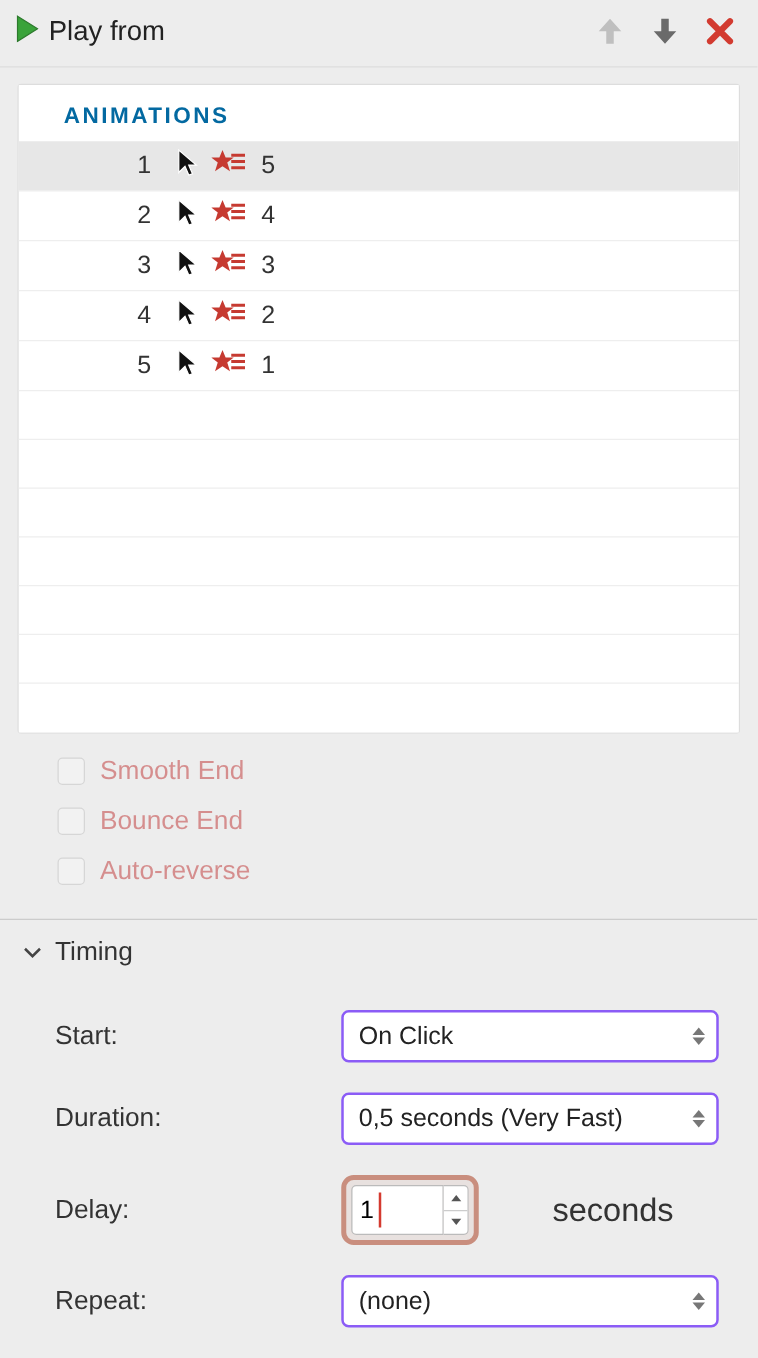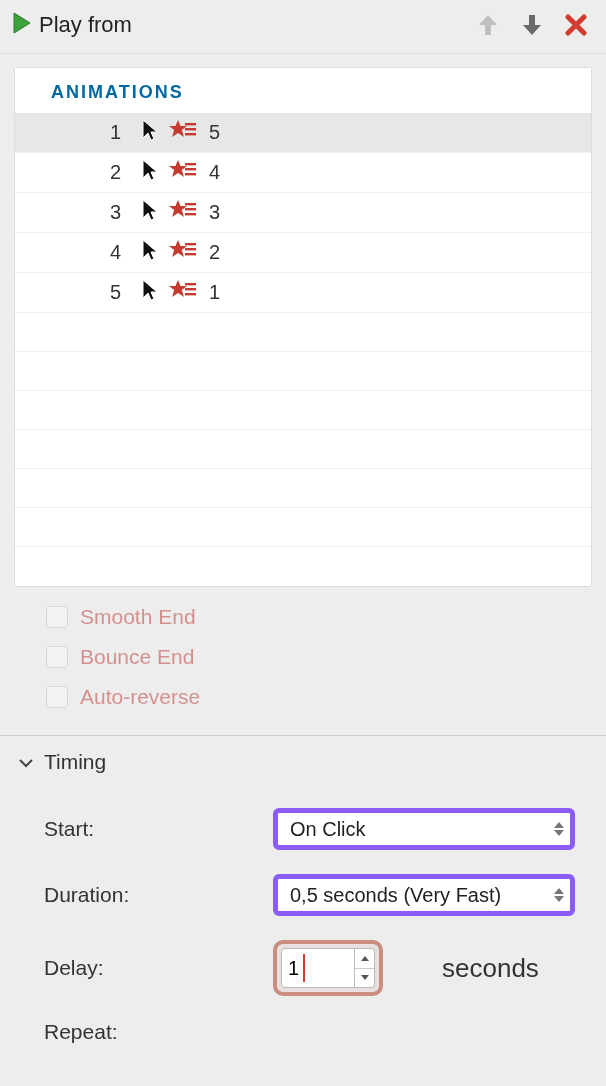--- a/index.html
+++ b/index.html
@@ -135,21 +135,21 @@
       font-size: 21px;
       color: #333;
     }
     .select-wrap {
       position: relative;
       flex: 0 0 302px;
     }
     .select {
       width: 100%;
       height: 42px;
-      border: 5px solid #8b5cf6;
+      border: 2px solid #8b5cf6;
       border-radius: 6px;
       background: #fff;
       padding: 0 28px 0 12px;
       font-size: 20px;
       color: #222;
       display:flex;
       align-items:center;
       -webkit-appearance:none;
     }
     .stepper-arrows {
@@ -427,15 +427,28 @@
               <polygon points="1,1 9,1 5,6" fill="#555"></polygon>
             </svg>
         </button>
       </div>
     </div>
     <div class="unit">seconds</div>
   </div>
 
   <div class="timing-row">
     <div class="tlabel">Repeat:</div>
+    <div class="select-wrap">
+      <div class="select">
+        <span>(none)</span>
+      </div>
+      <div class="stepper-arrows">
+        <svg width="12" height="8" viewBox="0 0 12 8">
+            <polygon points="6,1 11,7 1,7" fill="#777"></polygon>
+          </svg>
+        <svg width="12" height="8" viewBox="0 0 12 8">
+            <polygon points="1,1 11,1 6,7" fill="#777"></polygon>
+          </svg>
+      </div>
+    </div>
   </div>
 
 </div>
 
 </body></html>

